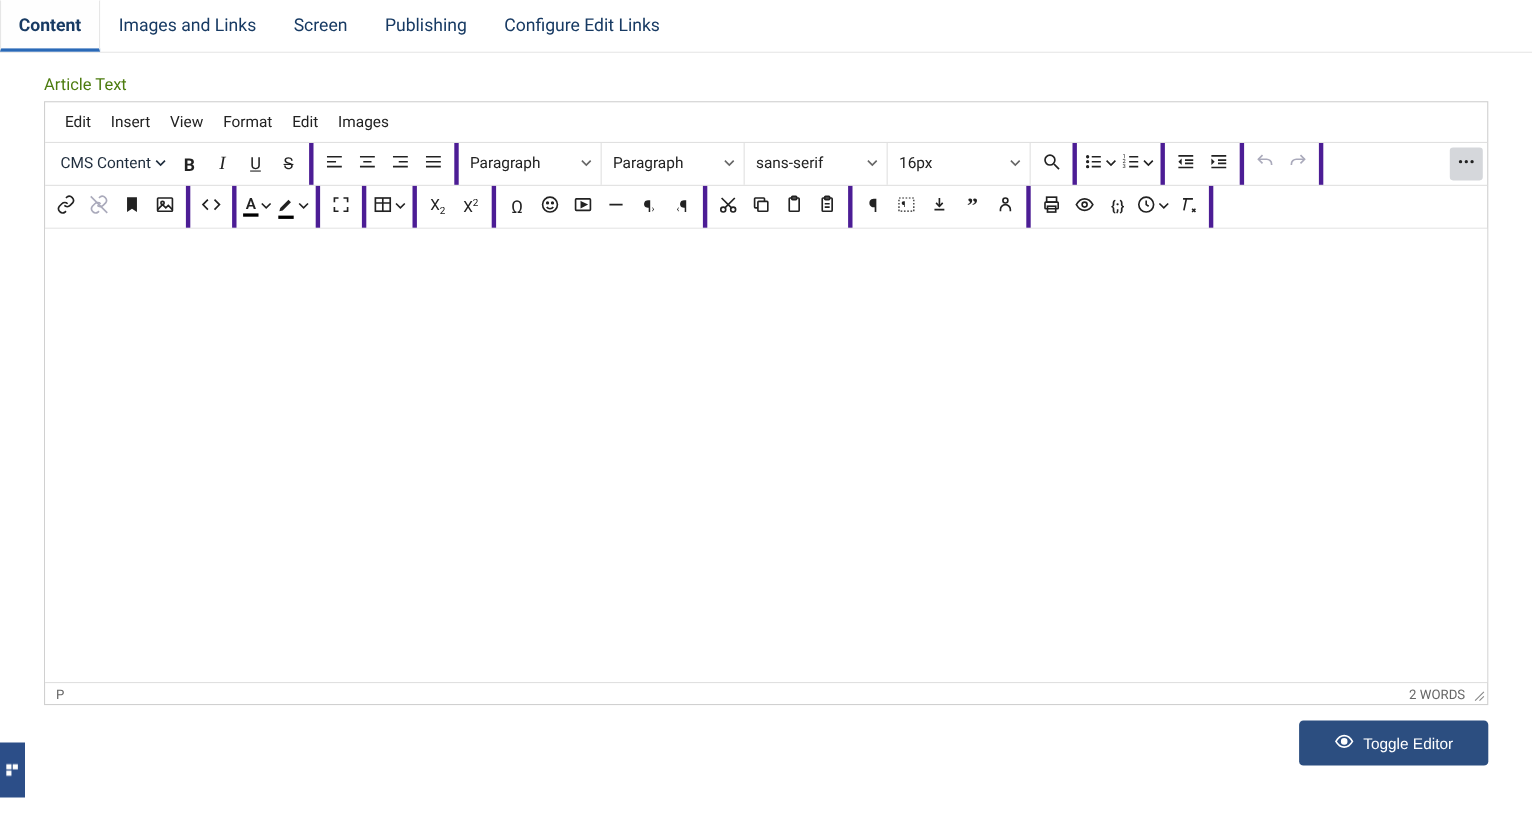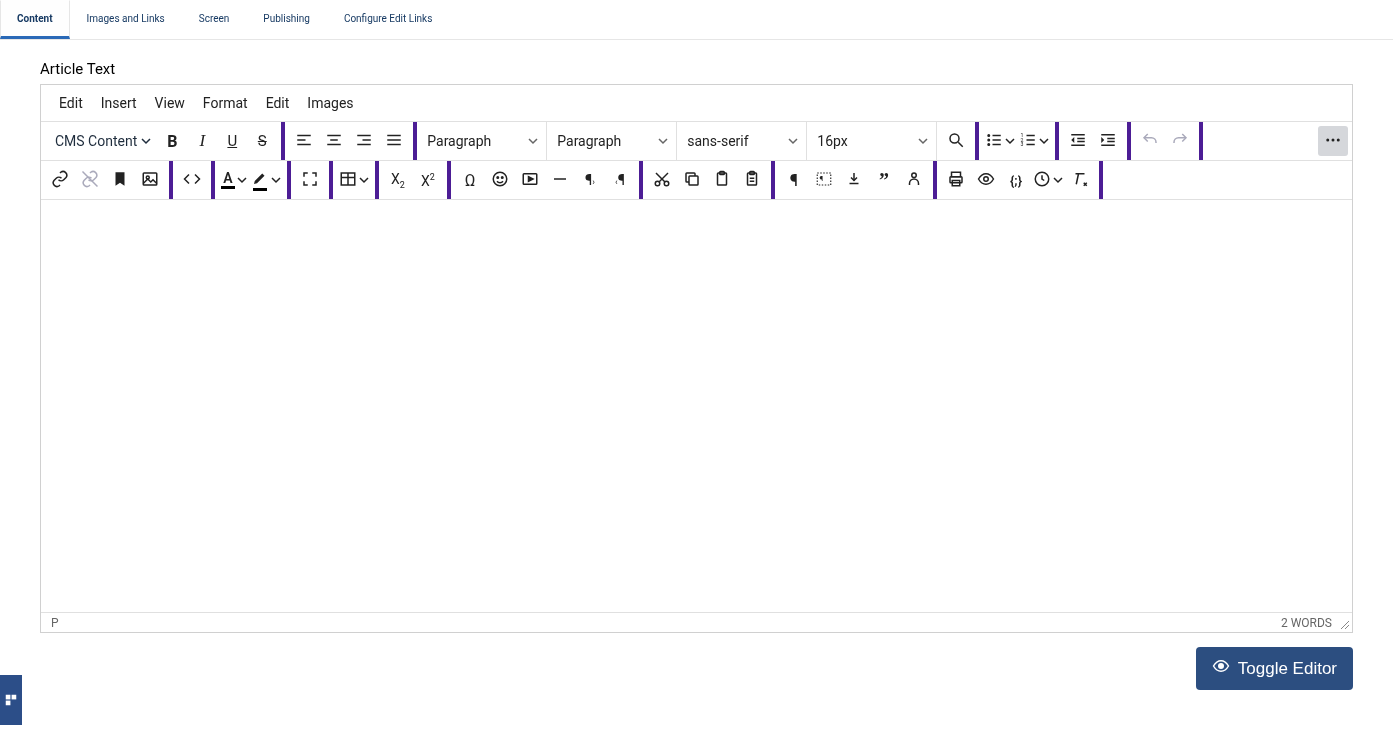--- a/index.html
+++ b/index.html
@@ -13,36 +13,36 @@
   }
   .tabs {
     display: flex;
     border-bottom: 1px solid #e6e6e6;
     padding: 0;
   }
   .tab {
     padding: 12px 16px;
     color: #173a63;
     cursor: pointer;
-    font-size: 10px;
+    font-size: 16px;
     border: 1px solid transparent;
   }
   .tab.active {
     font-weight: 700;
     color: #173a63;
     border-bottom: 3px solid #2a69b7;
     background: #fefefe;
     border-left: 1px solid #e6e6e6;
     border-right: 1px solid #e6e6e6;
   }
   .content-area {
     padding: 20px 40px 10px 40px;
   }
   .field-label {
-    color: #000000;
+    color: #4d7c0f;
     font-size: 15px;
     margin-bottom: 6px;
   }
   .editor-container {
     border: 1px solid #d0d0d0;
   }
   .menubar {
     display: flex;
     padding: 6px 10px;
     border-bottom: 1px solid #e0e0e0;
@@ -130,22 +130,22 @@
   .below-editor {
     display: flex;
     justify-content: flex-end;
     margin-top: 14px;
   }
   .toggle-btn {
     background: #2c4e80;
     color: #fff;
     border: none;
     border-radius: 4px;
-    padding: 10px 16px;
-    font-size: 17px;
+    padding: 10px 32px;
+    font-size: 14px;
     cursor: pointer;
     display: inline-flex;
     align-items: center;
     gap: 8px;
   }
   .bottom-stub {
     position: fixed;
     left: 0;
     bottom: 14px;
     width: 22px;

